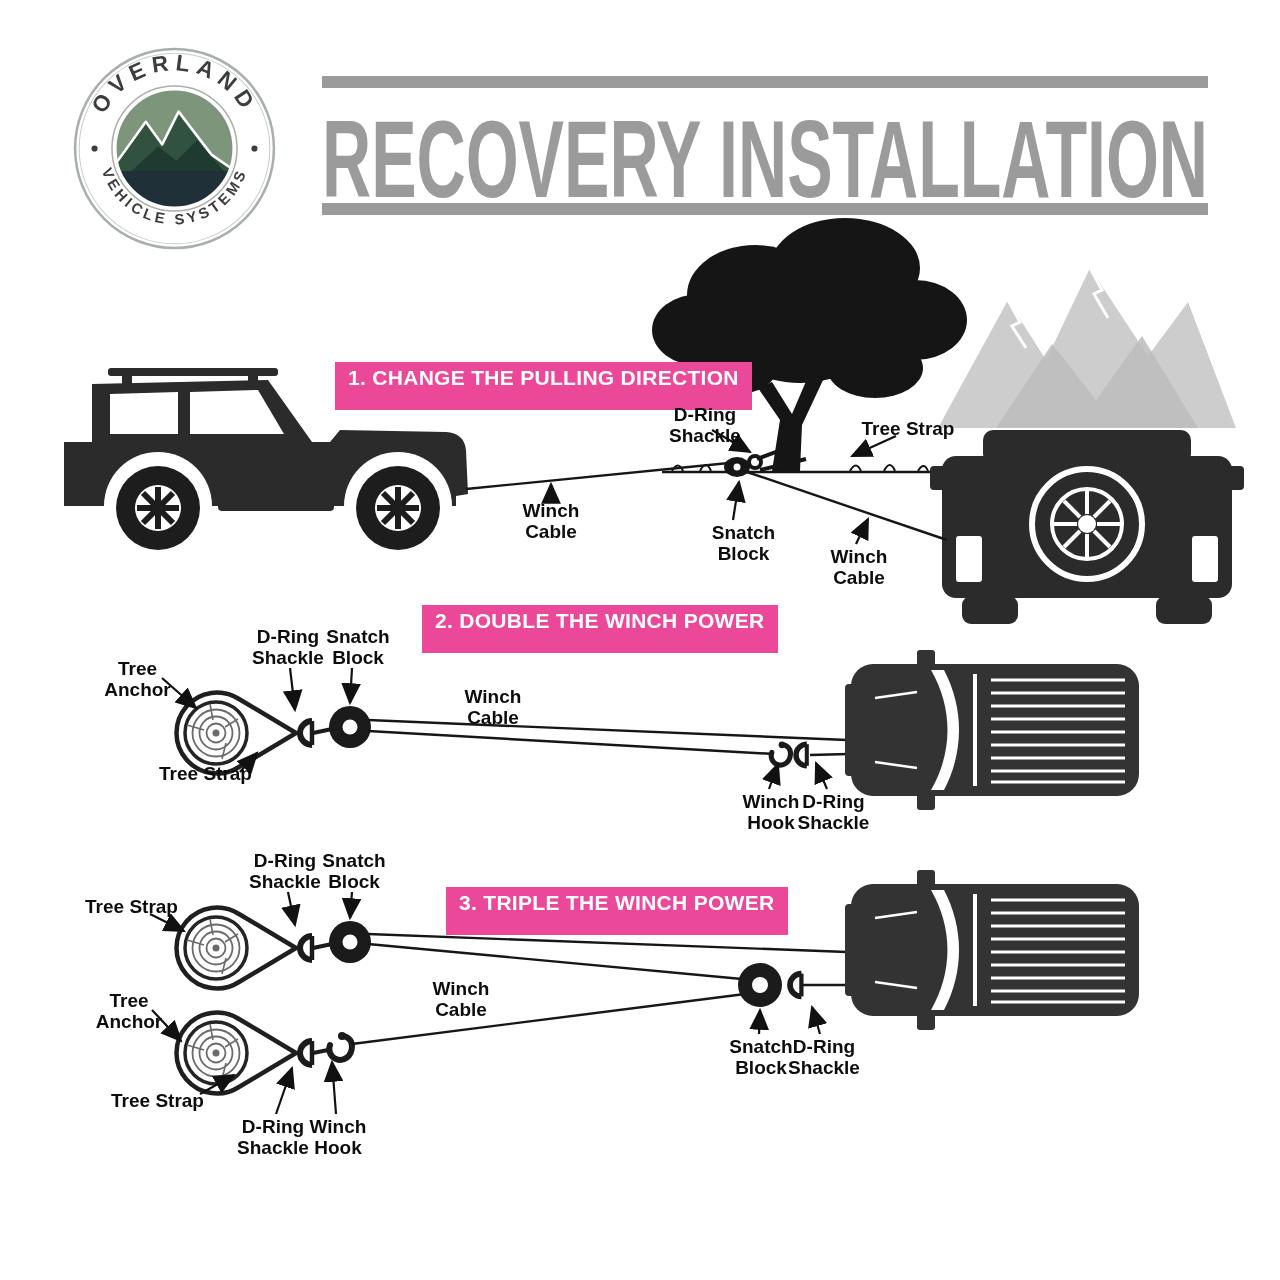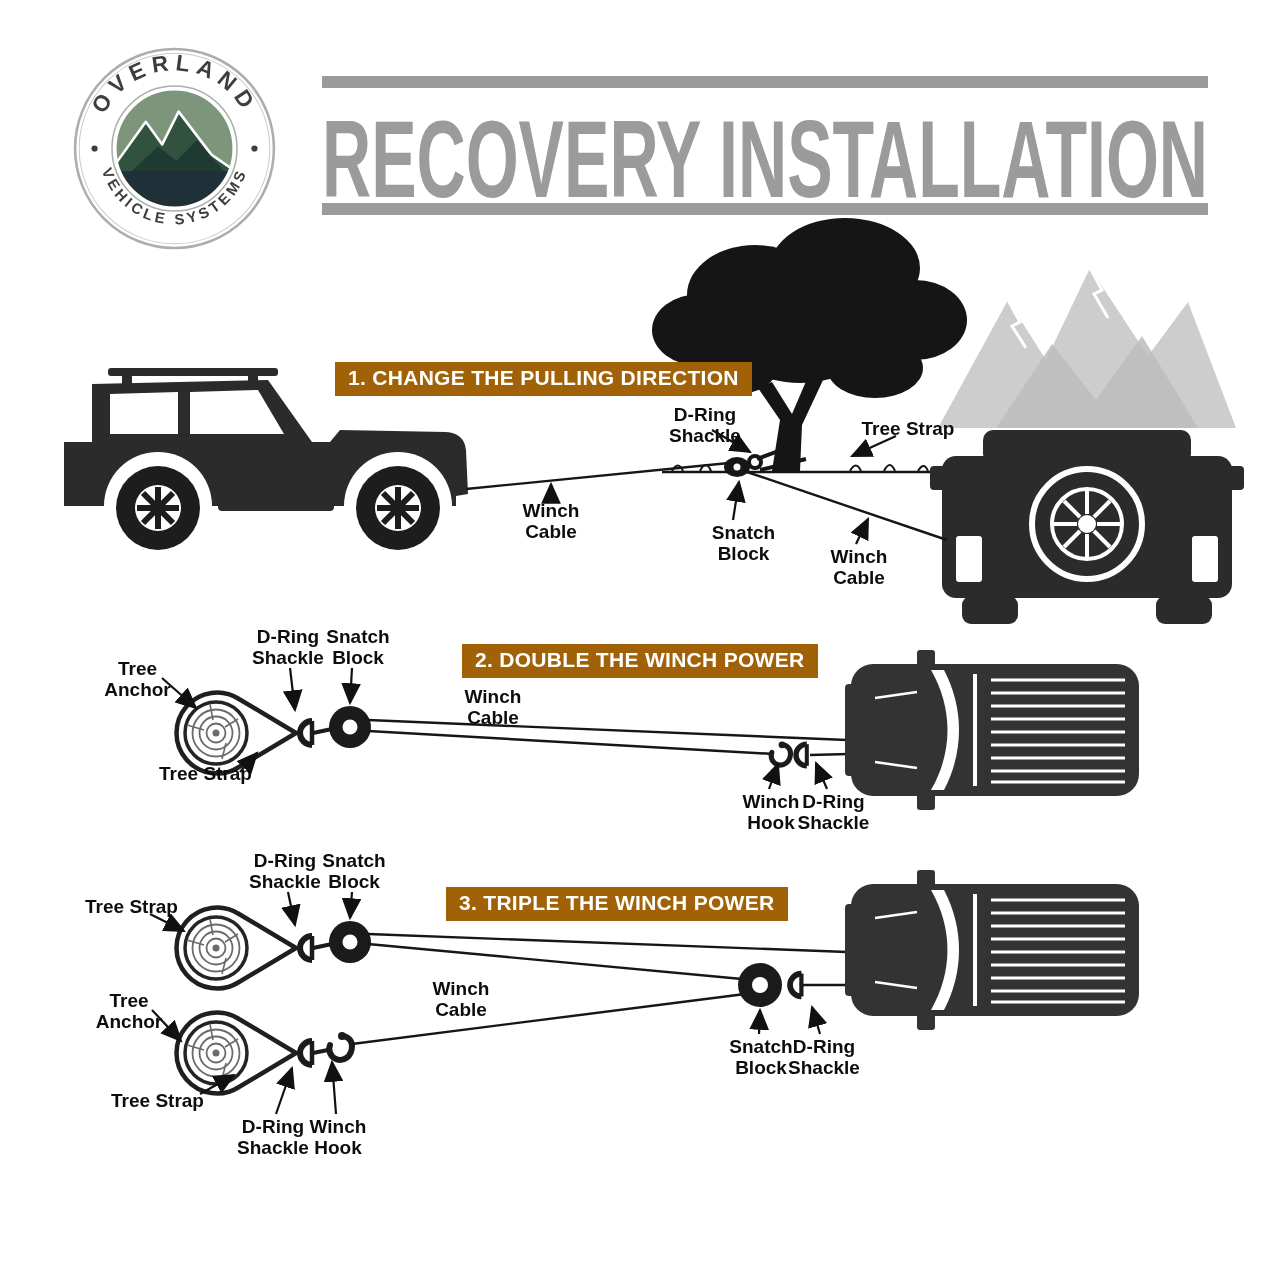--- a/index.html
+++ b/index.html
@@ -3,22 +3,22 @@
 <meta charset="utf-8">
 <style>
   * { box-sizing: border-box; }
   body { margin:0; background:#fff; }
   #canvas { position:relative; width:1280px; height:1280px; background:#fff; overflow:hidden;
             font-family:"Liberation Sans", sans-serif; }
   #scene { position:absolute; left:0; top:0; }
   #logo  { position:absolute; left:72px; top:46px; }
   .lbl { position:absolute; font-weight:bold; font-size:19px; line-height:1.12; color:#0d0d0d;
          text-align:center; white-space:pre-line; }
-  .sec-header { position:absolute; background:#a16207; color:#fff; font-weight:bold; font-size:21px;
-                letter-spacing:.3px; padding:4px 13px 6px; white-space:nowrap; }
+  .sec-header { position:absolute; background:#ec4899; color:#fff; font-weight:bold; font-size:21px;
+                letter-spacing:.3px; padding:4px 13px 20px; white-space:nowrap; }
 </style>
 </head>
 <body>
 
 <div id="canvas">
 
   <svg id="scene" width="1280" height="1280" viewBox="0 0 1280 1280">
     <defs>
       <marker id="ah" markerWidth="11" markerHeight="9" refX="9" refY="4.5" orient="auto">
         <path d="M0,0 L10,4.5 L0,9 Z" fill="#111"></path>
@@ -270,21 +270,21 @@
     <circle cx="178" cy="100" r="3" fill="#3d3d3d"></circle>
     <text font-size="22" font-weight="bold" letter-spacing="6" fill="#3d3d3d">
       <textPath href="#arcTop" startOffset="50%" text-anchor="middle">OVERLAND</textPath>
     </text>
     <text font-size="14.5" font-weight="bold" letter-spacing="3.5" fill="#3d3d3d">
       <textPath href="#arcBot" startOffset="50%" text-anchor="middle">VEHICLE SYSTEMS</textPath>
     </text>
   </svg>
 
   <div class="sec-header" style="left:335px; top:362px;">1. CHANGE THE PULLING DIRECTION</div>
-  <div class="sec-header" style="left:462px; top:605px;margin-top:39px;">2. DOUBLE THE WINCH POWER</div>
+  <div class="sec-header" style="left:422px; top:605px;">2. DOUBLE THE WINCH POWER</div>
   <div class="sec-header" style="left:446px; top:887px;">3. TRIPLE THE WINCH POWER</div>
 
   <div class="lbl" style="left:640px; top:404px; width:130px;">D-Ring Shackle</div>
   <div class="lbl" style="left:858px; top:418px; width:100px;">Tree Strap</div>
   <div class="lbl" style="left:496px; top:500px; width:110px;">Winch Cable</div>
   <div class="lbl" style="left:686px; top:522px; width:115px;">Snatch Block</div>
   <div class="lbl" style="left:818px; top:546px; width:82px;">Winch
 Cable</div>
 
   <div class="lbl" style="left:248px; top:626px; width:80px;">D-Ring

